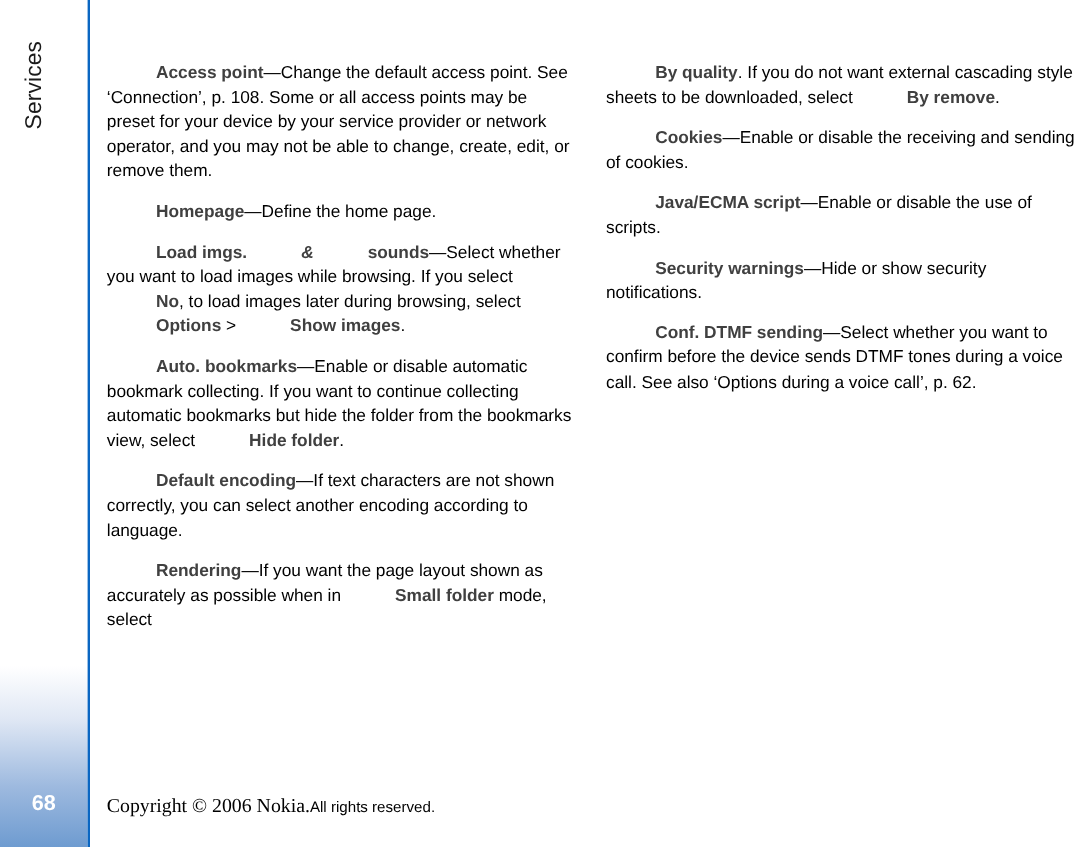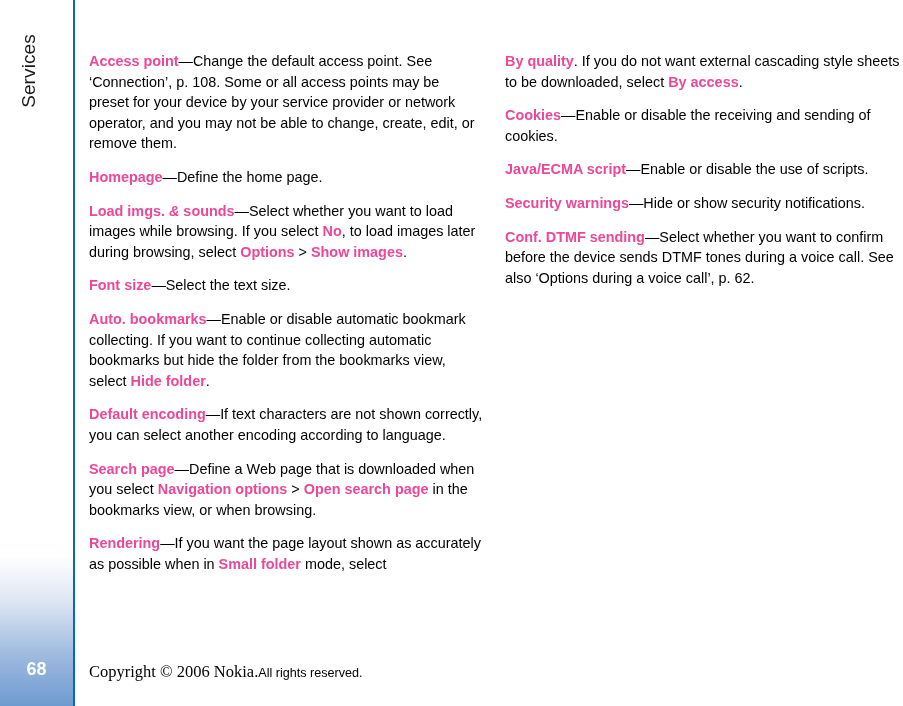--- a/index.html
+++ b/index.html
@@ -78,22 +78,23 @@
     margin: 0 0 13px 0;
     font-family: "Liberation Sans", sans-serif;
     font-size: 14.4px;
     line-height: 20.6px;
     color: #000000;
     text-align: left;
   }
   p.para:last-child { margin-bottom: 0; }
 
   .kw {
-    color: #ec4899;
+    color: #404040;
     font-weight: bold;
+    margin-left: 41px;
   }
   .amp { font-style: italic; font-weight: bold; }
 
   
   #footer {
     position: absolute;
     left: 89px;
     top: 662px;
     white-space: nowrap;
   }
@@ -114,29 +115,27 @@
 <div id="sidebar">
   <div id="chapter-title">Services</div>
   <div id="page-number">68</div>
 </div>
 <div id="sidebar-rule"></div>
 
 <div class="column" id="column-left">
     <p class="para"><span class="kw">Access point</span><span>—Change the default access point. See ‘Connection’, p. 108. Some or all access points may be preset for your device by your service provider or network operator, and you may not be able to change, create, edit, or remove them.</span></p>
     <p class="para"><span class="kw">Homepage</span><span>—Define the home page.</span></p>
     <p class="para"><span class="kw">Load imgs. </span><span class="kw amp">&amp;</span><span class="kw"> sounds</span><span>—Select whether you want to load images while browsing. If you select </span><span class="kw">No</span><span>, to load images later during browsing, select </span><span class="kw">Options</span><span> &gt; </span><span class="kw">Show images</span><span>.</span></p>
-    <p class="para"><span class="kw">Font size</span><span>—Select the text size.</span></p>
     <p class="para"><span class="kw">Auto. bookmarks</span><span>—Enable or disable automatic bookmark collecting. If you want to continue collecting automatic bookmarks but hide the folder from the bookmarks view, select </span><span class="kw">Hide folder</span><span>.</span></p>
     <p class="para"><span class="kw">Default encoding</span><span>—If text characters are not shown correctly, you can select another encoding according to language.</span></p>
-    <p class="para"><span class="kw">Search page</span><span>—Define a Web page that is downloaded when you select </span><span class="kw">Navigation options</span><span> &gt; </span><span class="kw">Open search page</span><span> in the bookmarks view, or when browsing.</span></p>
     <p class="para"><span class="kw">Rendering</span><span>—If you want the page layout shown as accurately as possible when in </span><span class="kw">Small folder</span><span> mode, select</span></p>
   </div>
 
 <div class="column" id="column-right">
-    <p class="para"><span class="kw">By quality</span><span>. If you do not want external cascading style sheets to be downloaded, select </span><span class="kw">By access</span><span>.</span></p>
+    <p class="para"><span class="kw">By quality</span><span>. If you do not want external cascading style sheets to be downloaded, select </span><span class="kw">By remove</span><span>.</span></p>
     <p class="para"><span class="kw">Cookies</span><span>—Enable or disable the receiving and sending of cookies.</span></p>
     <p class="para"><span class="kw">Java/ECMA script</span><span>—Enable or disable the use of scripts.</span></p>
     <p class="para"><span class="kw">Security warnings</span><span>—Hide or show security notifications.</span></p>
     <p class="para"><span class="kw">Conf. DTMF sending</span><span>—Select whether you want to confirm before the device sends DTMF tones during a voice call. See also ‘Options during a voice call’, p. 62.</span></p>
   </div>
 
 <div id="footer">
   <span id="copyright-main">Copyright © 2006 Nokia.</span><span id="copyright-rights">All rights reserved.</span>
 </div>
 

